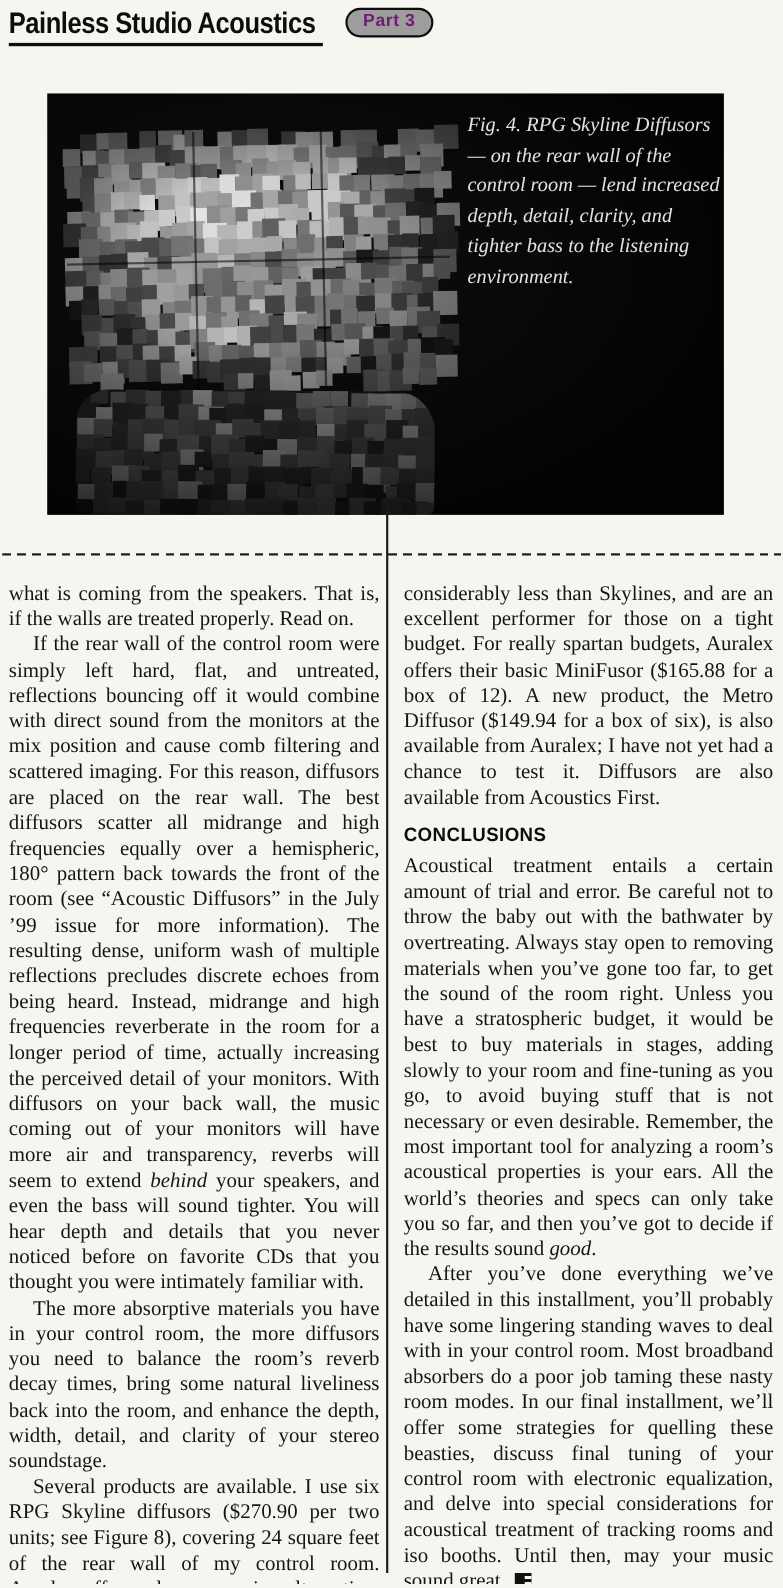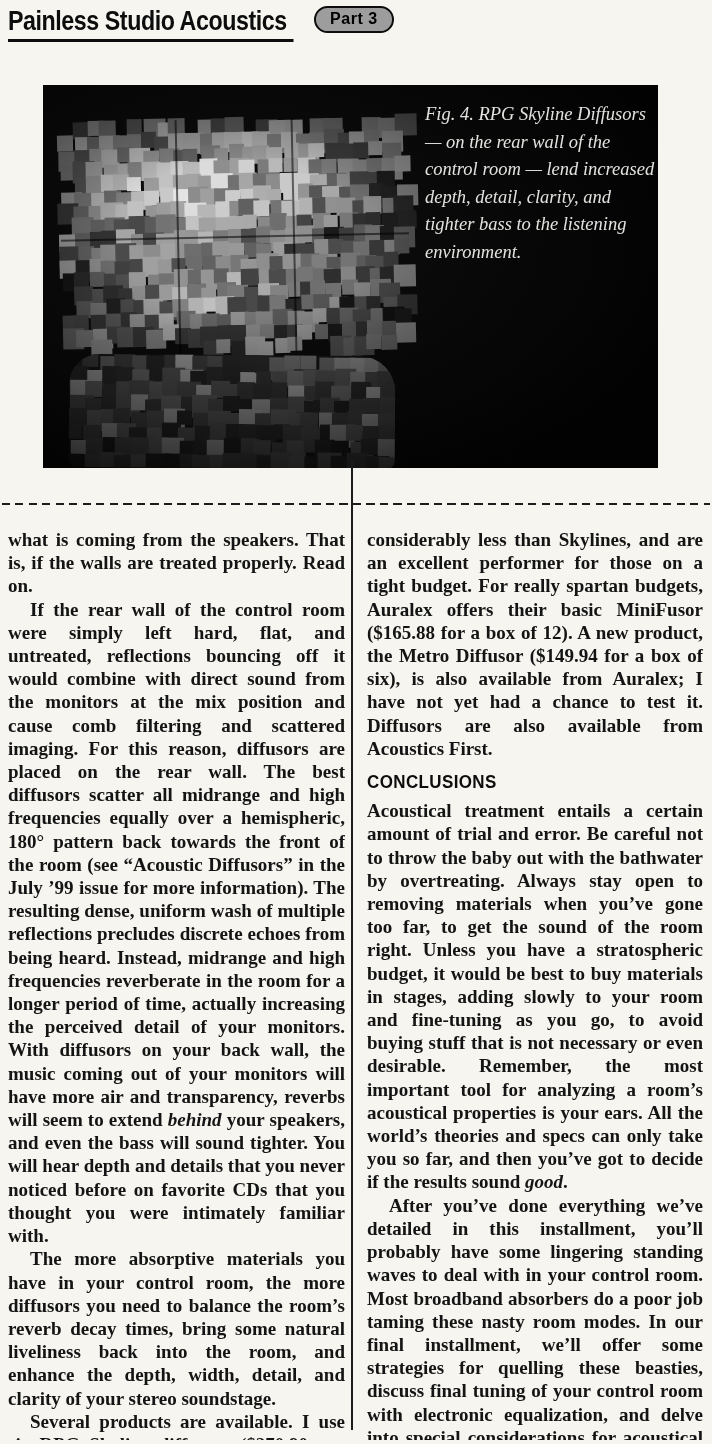--- a/index.html
+++ b/index.html
@@ -10,21 +10,21 @@
   
   .hdr{position:absolute;left:8px;top:6px;white-space:nowrap;}
   .title{display:inline-block;font-family:"Liberation Sans",sans-serif;font-weight:800;
          font-size:27px;letter-spacing:-0.5px;color:#0d0d0d;
          transform:scaleX(0.86);transform-origin:left center;
          border-bottom:3px solid #0d0d0d;padding:0 8px 2px 0;}
   .badge{display:inline-block;margin-left:-30px;vertical-align:6px;
          background:#9d9d9d;border:2.5px solid #0d0d0d;border-radius:14px;
          padding:2px 14px 3px 14px;}
   .badge span{font-family:"Liberation Sans",sans-serif;font-weight:800;font-size:16px;
-         letter-spacing:0.5px;color:#000000;}
+         letter-spacing:0.5px;color:#701a75;}
 
   
   .photo{position:absolute;left:43px;top:85px;width:615px;height:383px;margin:0;
          background:#0b0b0b;overflow:hidden;}
   .panel,.couch{position:absolute;}
   .panel{left:18px;top:34px;width:348px;height:234px;transform:rotate(-1.2deg);}
   .couch{left:26px;top:270px;width:326px;height:113px;border-radius:30px 36px 8px 8px;
          overflow:hidden;transform:rotate(0.4deg);background:#141414;}
   .blk{position:absolute;}
   .seam{position:absolute;background:rgba(0,0,0,0.55);}
@@ -36,21 +36,21 @@
   
   .dashed{position:absolute;left:2px;top:503px;width:708px;height:2.4px;
       background:repeating-linear-gradient(90deg,#1c1c1c 0 8px,rgba(0,0,0,0) 8px 13.5px);}
   .vdivider{position:absolute;left:351px;top:462px;width:2px;height:968px;background:#1c1c1c;}
 
   
   .col{position:absolute;top:528px;width:337px;font-size:19px;line-height:23.2px;
        text-align:justify;}
   .col.left{left:8px;height:912px;overflow:hidden;}
   .col.right{left:367px;width:336px;height:912px;overflow:hidden;}
-  .para{margin:0;font-weight:bold;}
+  .para{margin:0;}
   .para.indent{text-indent:22px;}
   .para.flush{text-align-last:justify;}
   .it{font-style:italic;}
   .h2{font-family:"Liberation Sans",sans-serif;font-weight:900;font-size:17.5px;
       letter-spacing:0.4px;margin:11px 0 5px 0;color:#0d0d0d;transform:scaleX(0.97);transform-origin:left;}
   .endmark{display:inline-block;width:15px;height:14px;margin-left:8px;vertical-align:-1px;
       background:
         repeating-linear-gradient(180deg,#111 0 3px,#f6f5f0 3px 5px) no-repeat right/40% 100%,
         #111 no-repeat left/65% 100%;}
 </style>

